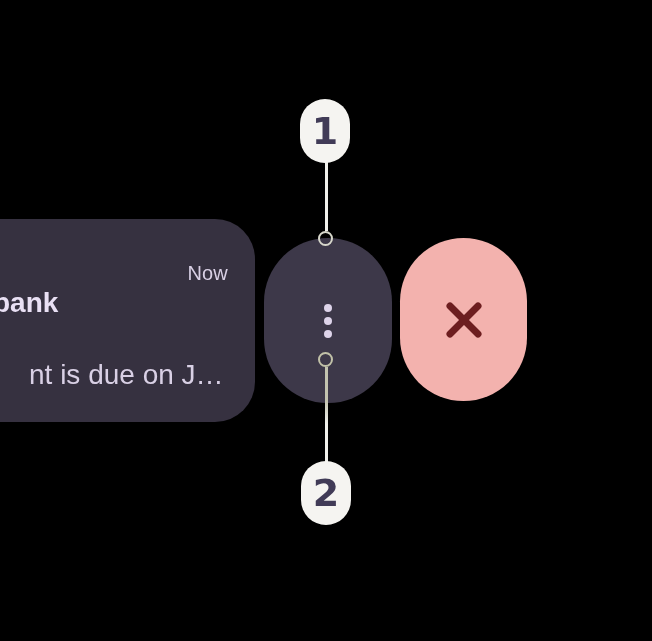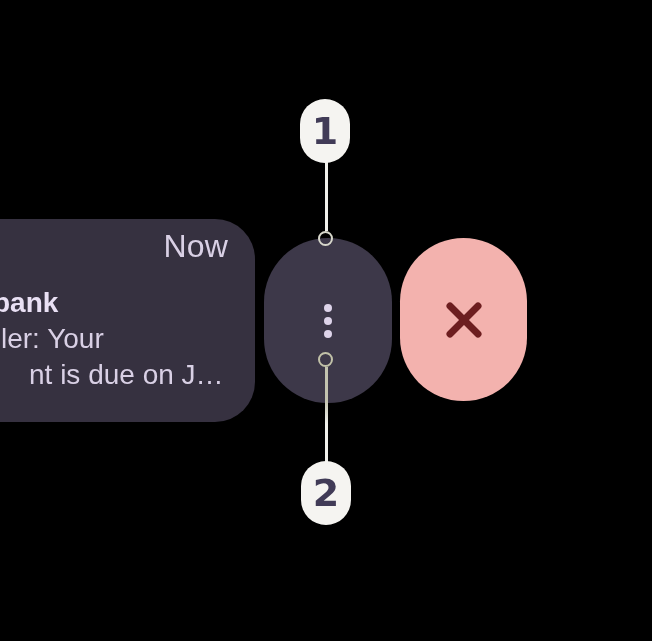--- a/index.html
+++ b/index.html
@@ -30,22 +30,22 @@
 
   
   .notif-card{
     position:absolute;
     left:-40px;top:219px;
     width:295px;height:203px;
     background:var(--card-bg,#363140);
     border-radius:40px;
   }
   .notif-time{
-    position:absolute;top:13px;right:27px;
-    font-size:32px;line-height:28px;
+    position:absolute;top:40px;right:27px;
+    font-size:20px;line-height:28px;
     color:var(--card-text,#d9d0e5);
     letter-spacing:.2px;
     white-space:nowrap;
   }
   .notif-title{
     position:absolute;top:69px;left:33px;
     font-size:28px;line-height:30px;font-weight:700;
     color:var(--card-title-text,#e9e0f4);
     white-space:nowrap;
   }
@@ -114,21 +114,20 @@
   .anchor-ring-2{left:318px;top:352px;border:2.5px solid var(--anchor-ring-bottom,#c1c1a8);}
 </style>
 </head>
 <body>
 
 <div class="stage">
 
   <div class="notif-card">
     <span class="notif-time">Now</span>
     <span class="notif-title">bank</span>
-    <span class="notif-body-1">ler: Your</span>
     <span class="notif-body-2">nt is due on J…</span>
   </div>
 
   <div class="menu-pill">
     <span class="kebab">
       <span class="dot"></span>
       <span class="dot"></span>
       <span class="dot"></span>
     </span>
   </div>

